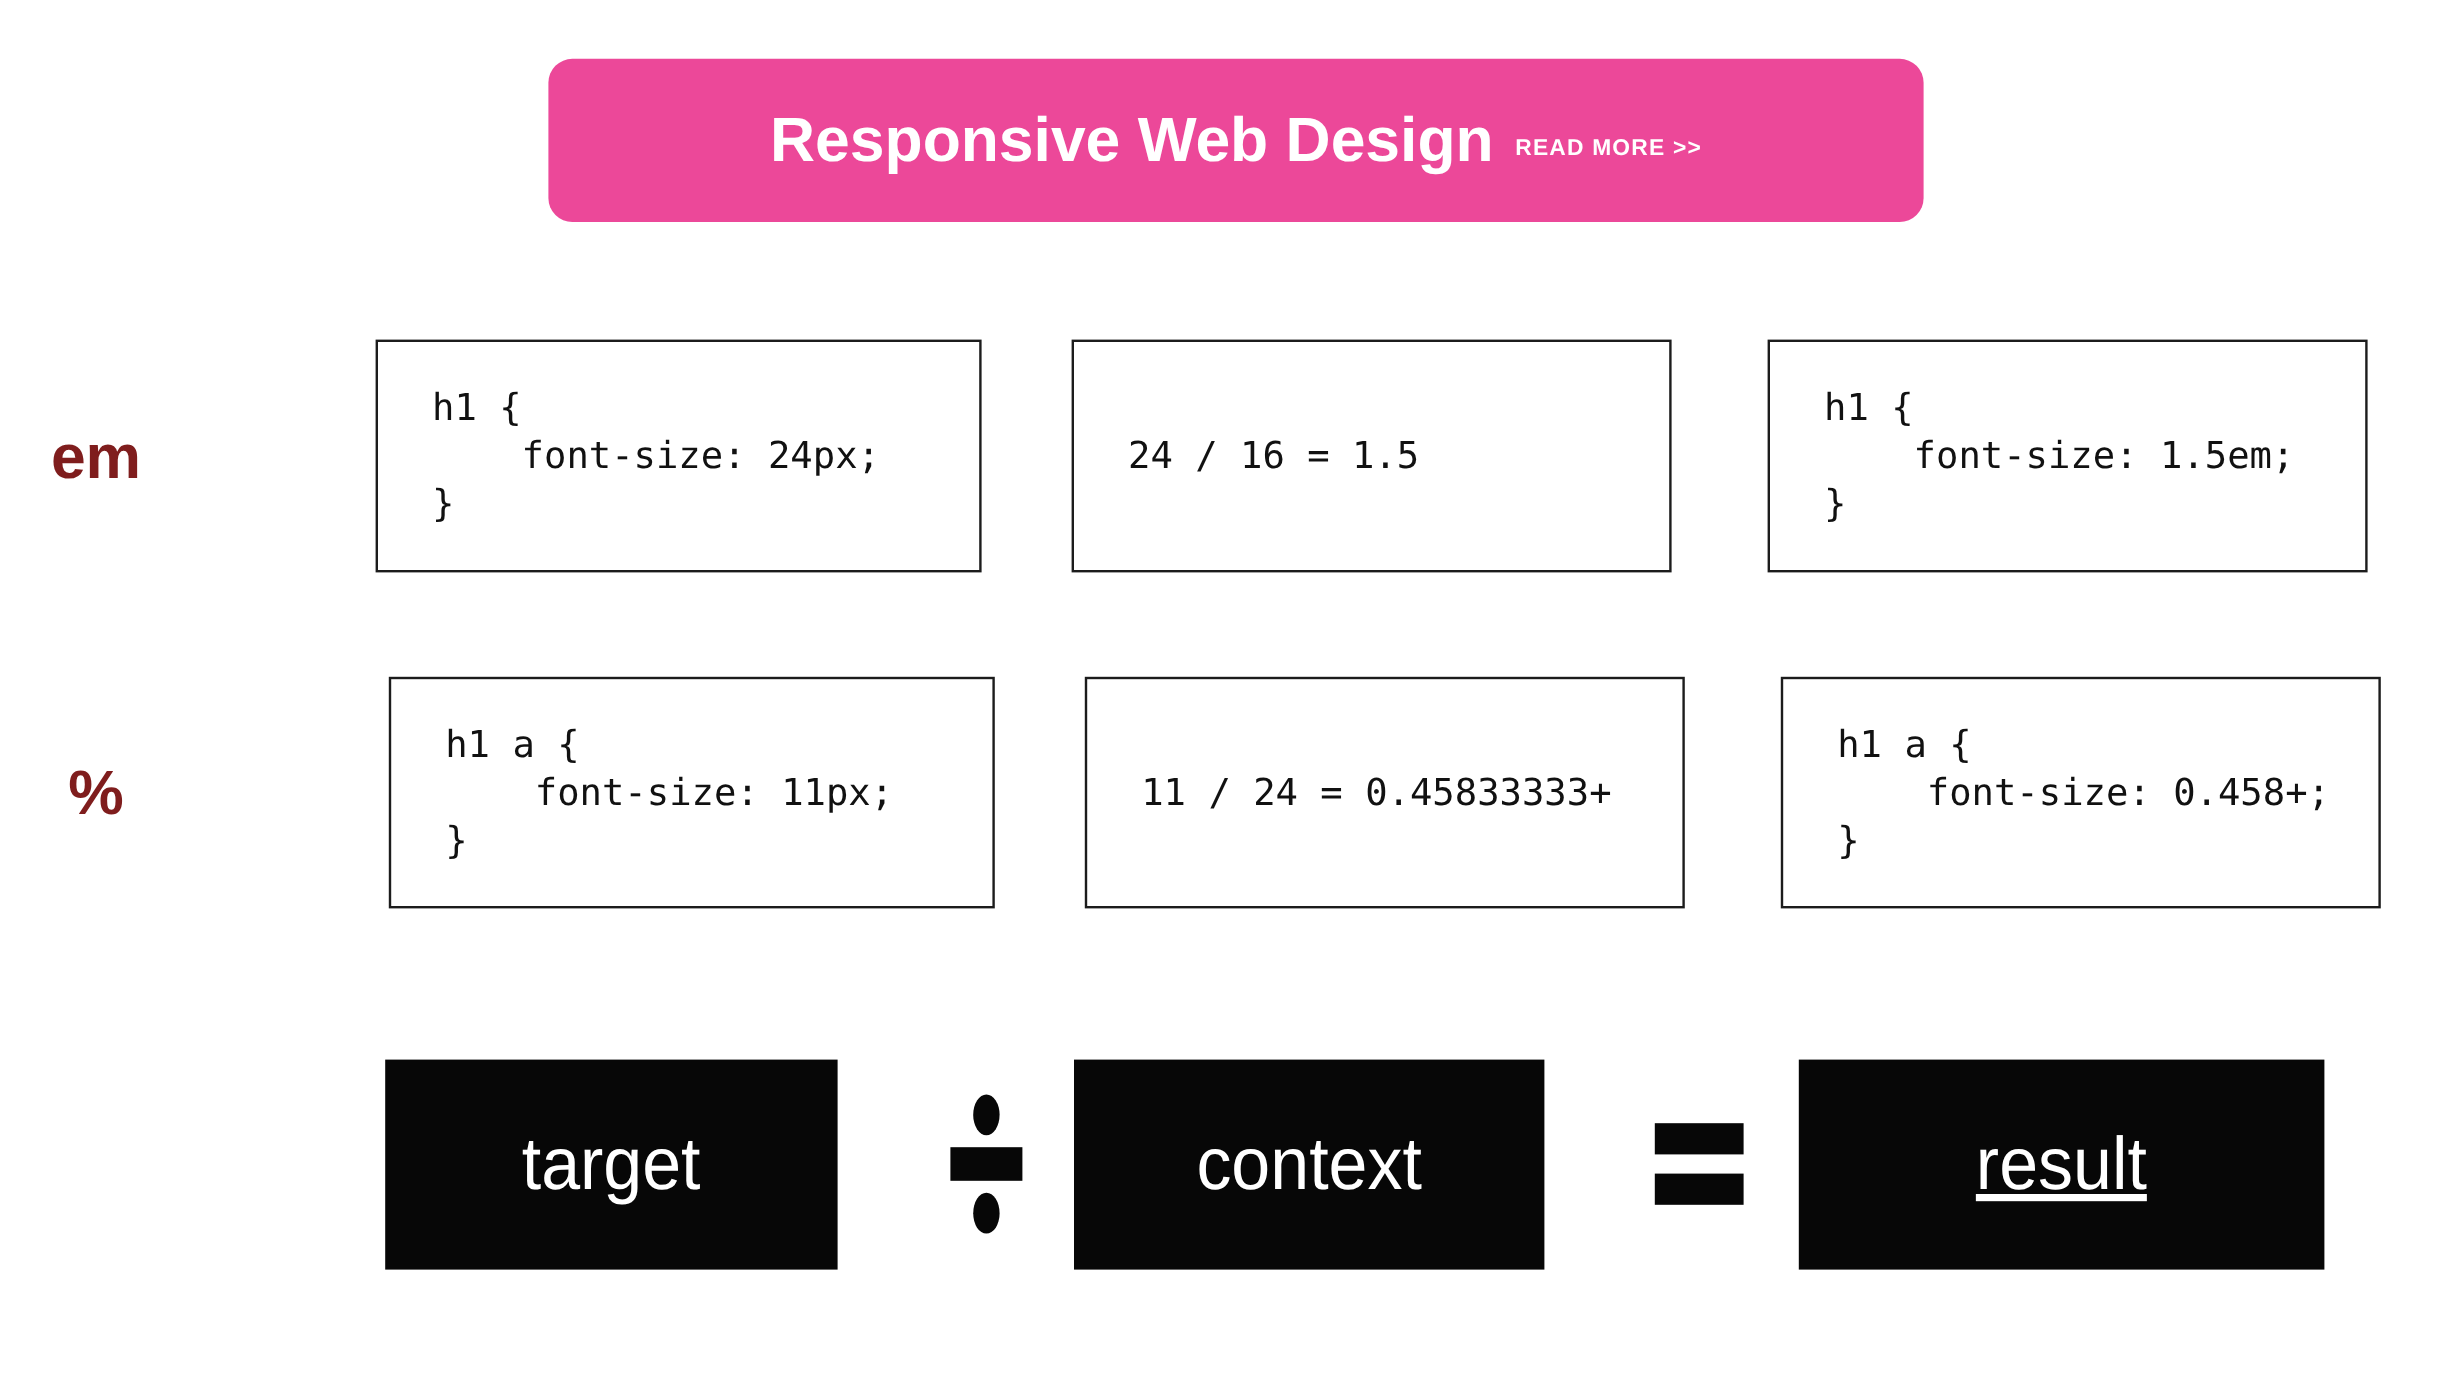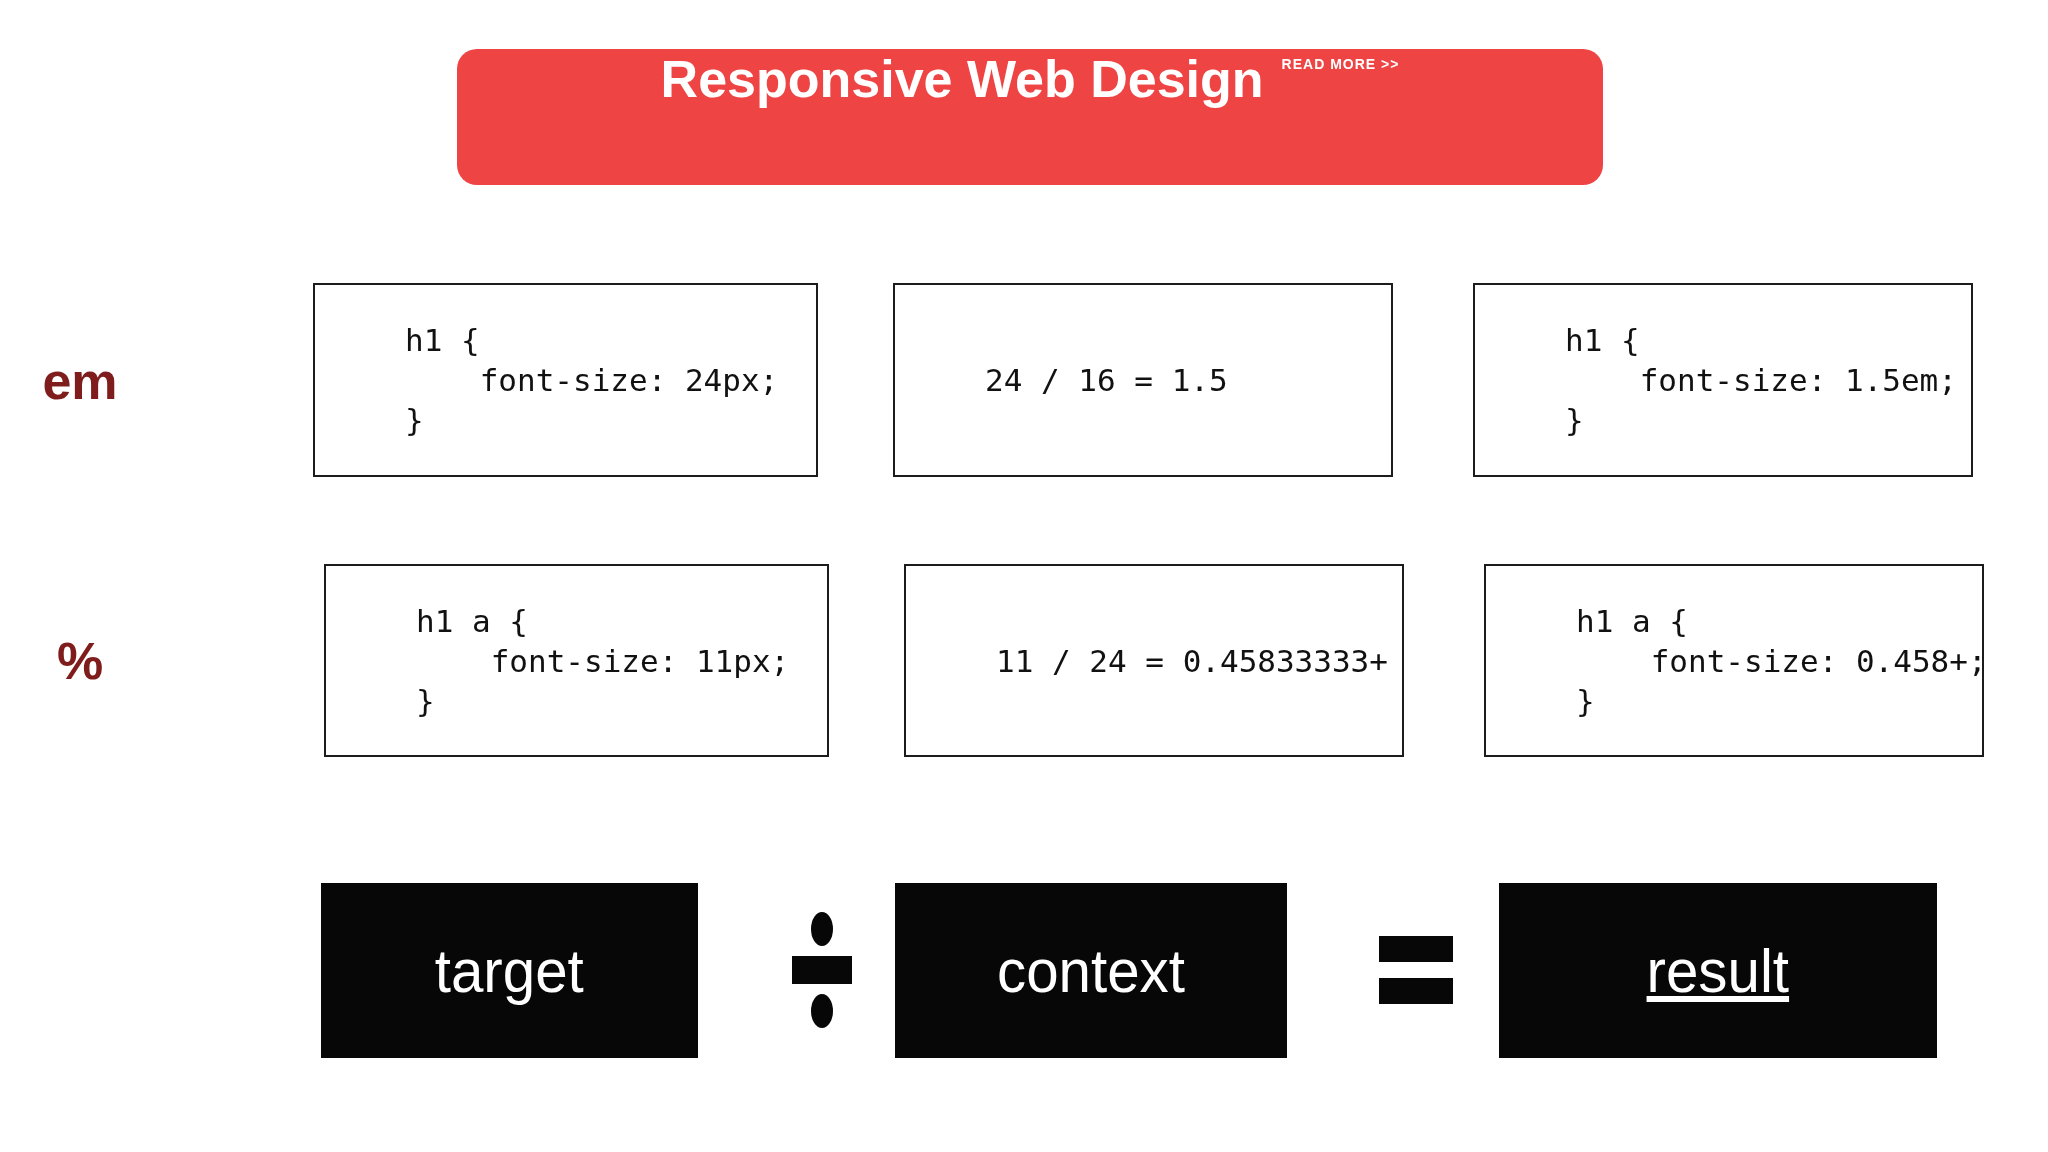--- a/index.html
+++ b/index.html
@@ -10,35 +10,36 @@
     position: relative;
     overflow: hidden;
   }
   .canvas { position: absolute; inset: 0; width: 2048px; height: 1152px; }
 
   
   .banner {
     position: absolute;
     left: 457px; top: 49px;
     width: 1146px; height: 136px;
-    background: #ef4444;
+    background: #ec4899;
     border-radius: 20px;
     display: flex;
+    align-items: center;
     justify-content: center;
     gap: 18px;
     color: #ffffff;
   }
   .banner-title {
     font-size: 52px;
     font-weight: bold;
     letter-spacing: 0px;
     white-space: nowrap;
   }
   .banner-cta {
-    font-size: 14px;
+    font-size: 19px;
     font-weight: bold;
     letter-spacing: 1px;
     white-space: nowrap;
     transform: translateY(7px);
   }
 
   
   .row-label {
     position: absolute;
     left: 28px;
@@ -53,21 +54,20 @@
   .row-label.pct { top: 633px; }
 
   
   .codebox {
     position: absolute;
     background: #ffffff;
     border: 2px solid #1c1c1c;
     box-sizing: border-box;
     display: flex;
     align-items: center;
-    padding-left: 45px;
   }
   .row1 { top: 283px; height: 194px; }
   .row2 { top: 564px; height: 193px; margin-left: 11px; }
   .col1 { left: 313px; width: 505px; }
   .col2 { left: 893px; width: 500px; }
   .col3 { left: 1473px; width: 500px; }
   .codebox pre {
     margin: 0;
     padding-left: 45px;
     font-family: "DejaVu Sans Mono", "Liberation Mono", monospace;

